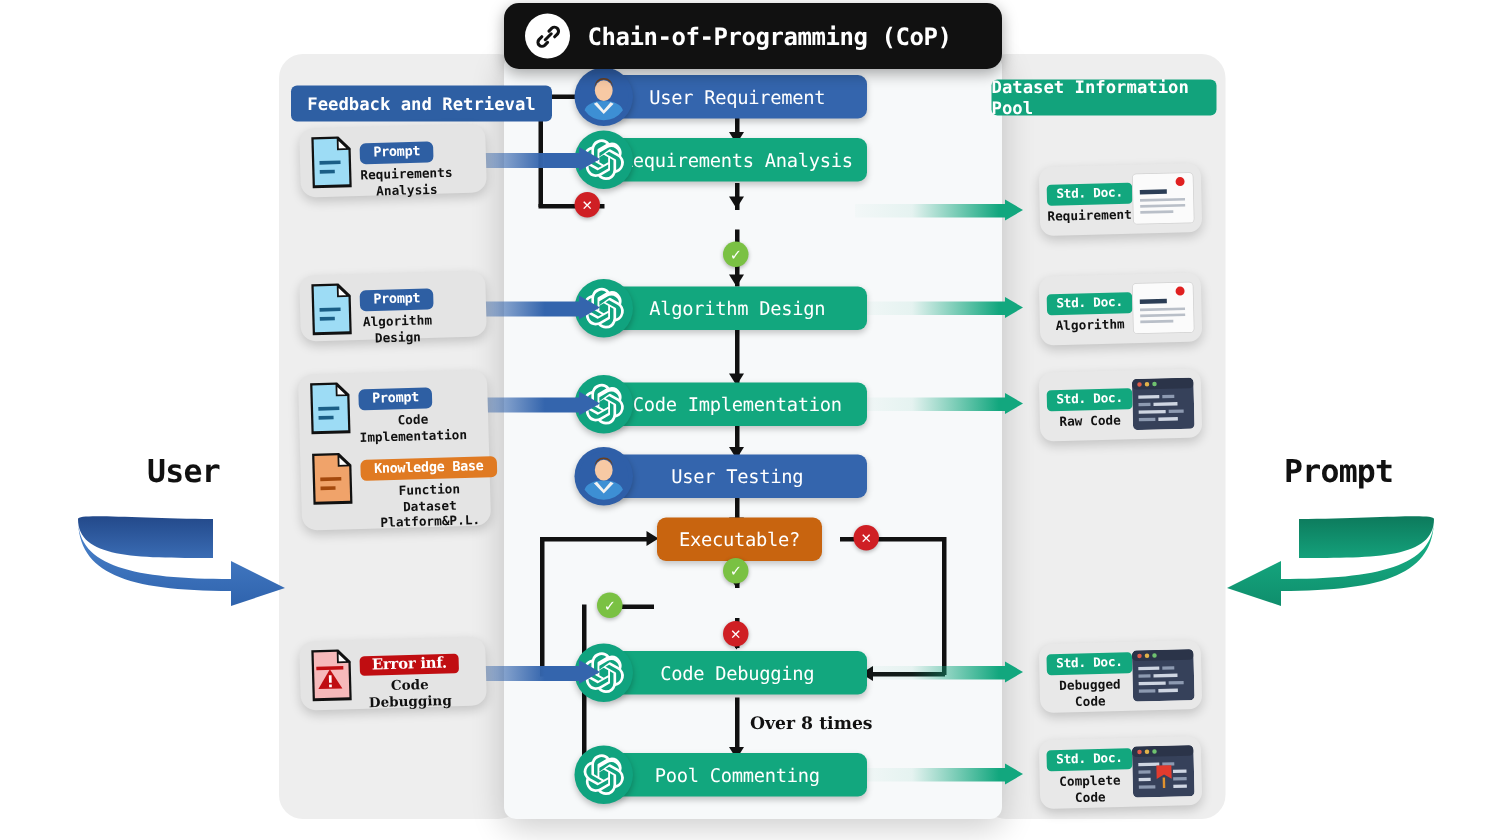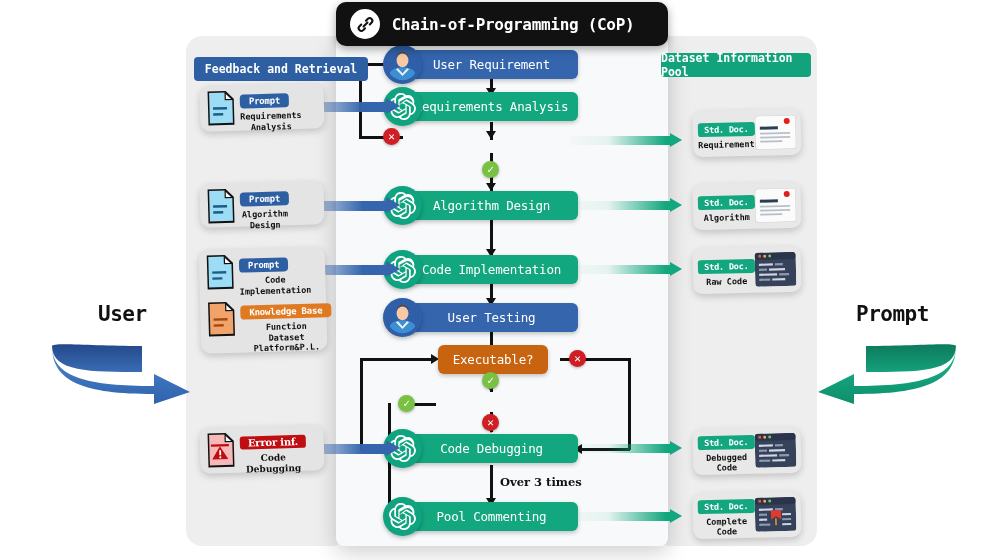--- a/index.html
+++ b/index.html
@@ -257,21 +257,21 @@
   <div class="conn v" style="left:360px; top:358px; height:92px;"></div>
   <div class="conn h" style="left:360px; top:448px; width:30px;"></div>
   <div class="conn h" style="left:360px; top:358px; width:74px;"></div>
   <div class="arrowhead right" style="left:431px; top:354px;"></div>
 
   <div class="conn h" style="left:400px; top:403px; width:36px;"></div>
   <div class="conn v" style="left:388px; top:403px; height:113px;"></div>
   <div class="conn h" style="left:388px; top:516px; width:26px;"></div>
   <div class="arrowhead right" style="left:412px; top:512px;"></div>
 
-  <div class="loop-label" style="left:500px; top:475px;">Over 3 times</div>
+  <div class="loop-label" style="left:500px; top:475px;">Over 8 times</div>
 
   <div class="node blue" style="top:50px;">
     <div class="node-icon user">
       <svg width="33" height="33" viewBox="0 0 40 40">
         <circle cx="20" cy="20" r="20" fill="#2f5fa8"></circle>
         <path d="M20 39 a19 19 0 0 0 15.5-8 c-1.2-5-7.6-7.6-15.5-7.6 S5.7 26 4.5 31 A19 19 0 0 0 20 39z" fill="#3d8fd4"></path>
         <path d="M14.5 24.5 L20 31 l5.5-6.5 2.5 1.2 -8 8.3 -8-8.3z" fill="#f2f2f2"></path>
         <ellipse cx="20" cy="15" rx="7.2" ry="8.4" fill="#f7c9a4"></ellipse>
         <path d="M12.6 13.5 a7.4 7.4 0 0 1 14.8 0 c0-6-3.2-8.6-7.4-8.6 s-7.4 2.6-7.4 8.6z" fill="#6b3f1d"></path>
       </svg>

